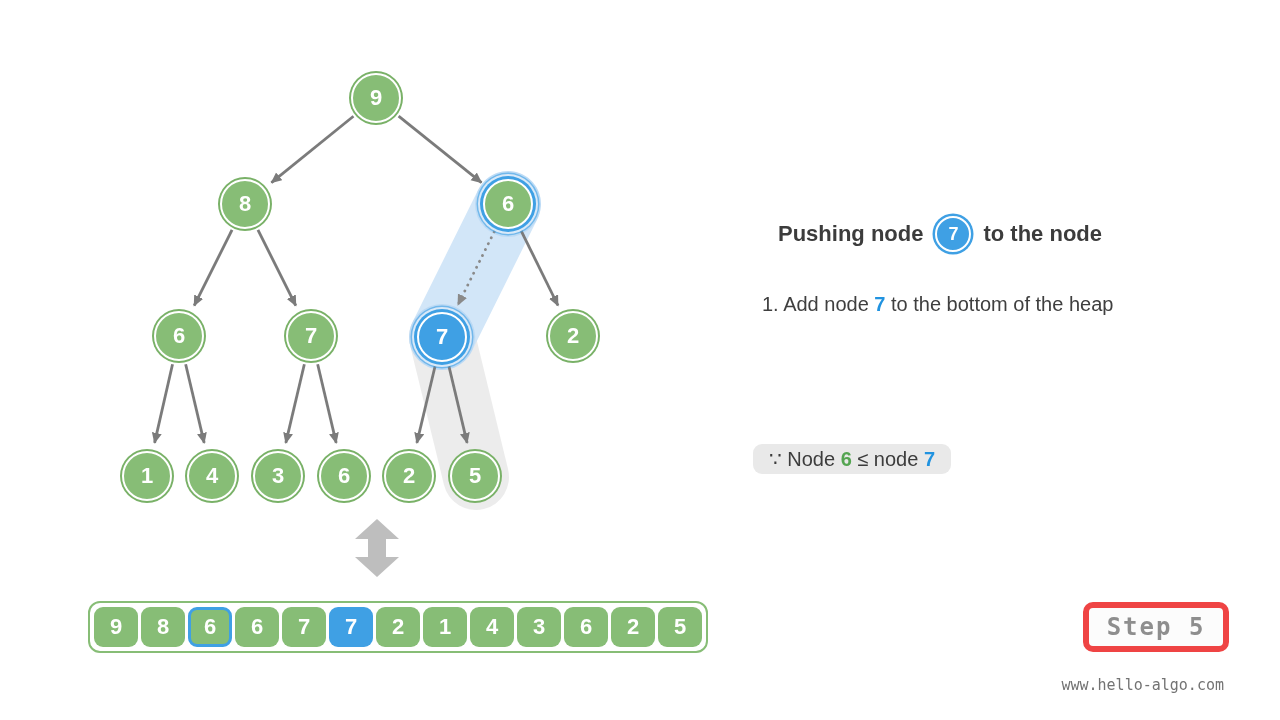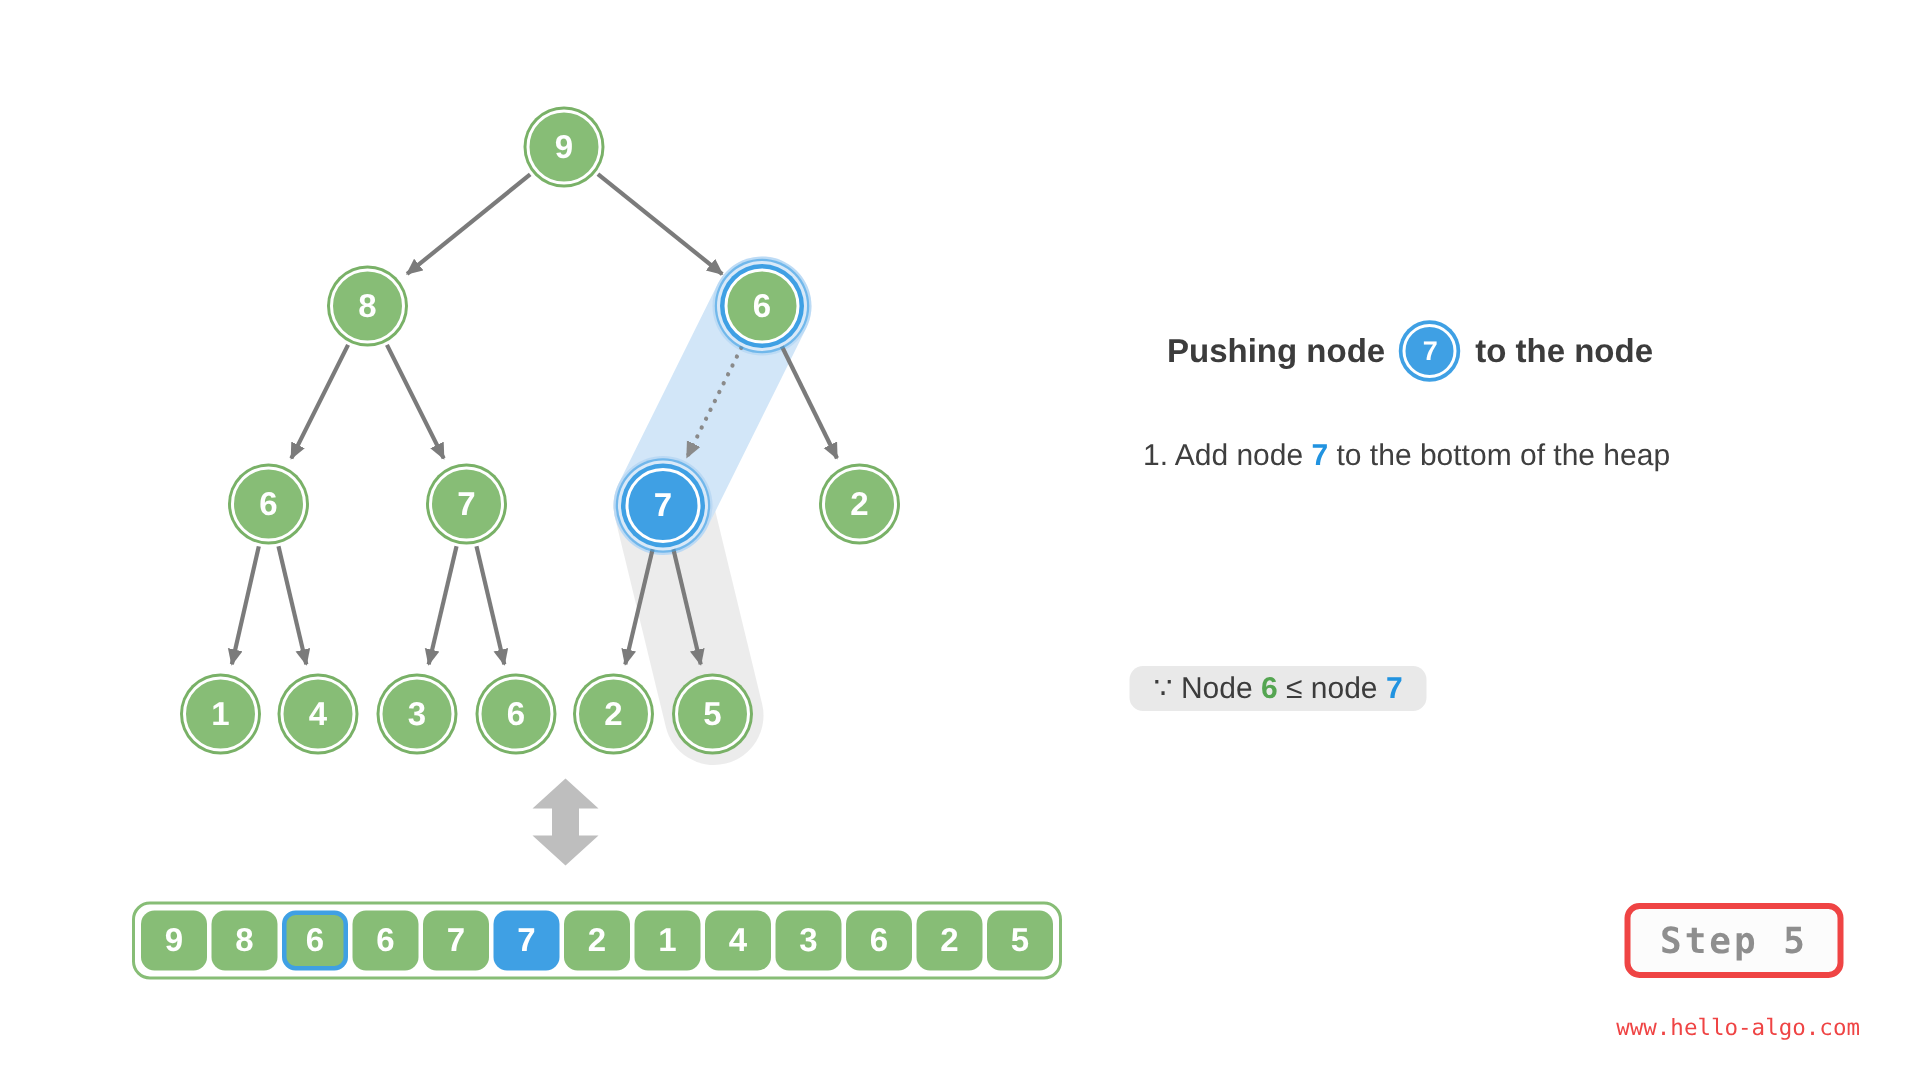--- a/index.html
+++ b/index.html
@@ -32,26 +32,26 @@
   
   .array-wrap{position:absolute;left:88px;top:601px;border:2px solid #87BD76;border-radius:12px;
     padding:4px;display:flex;gap:3px;background:#fff;z-index:3;}
   .cell{width:44px;height:40px;border-radius:9px;display:flex;align-items:center;justify-content:center;
     color:#fff;font-weight:bold;font-size:22px;box-sizing:border-box;}
   .c-green{background:#87BD76;}
   .c-outline{background:#87BD76;border:3px solid #3FA0E4;}
   .c-blue{background:#3FA0E4;}
 
   
-  .badge{position:absolute;left:1083px;top:602px;width:146px;height:50px;border:4px solid #ef4444;
+  .badge{position:absolute;left:1083px;top:602px;width:146px;height:50px;border:6px solid #ef4444;
     border-radius:10px;background:#FCFCFC;display:flex;align-items:center;justify-content:center;
     font-family:"DejaVu Sans Mono",monospace;font-weight:bold;font-size:24px;color:#8E8E8E;
     letter-spacing:2px;box-sizing:border-box;z-index:4;}
-  .watermark{position:absolute;right:40px;top:676px;font-family:"DejaVu Sans Mono",monospace;
-    font-size:15px;color:#ef4444;z-index:4;}
+  .watermark{position:absolute;right:56px;top:676px;font-family:"DejaVu Sans Mono",monospace;
+    font-size:15px;color:#737373;z-index:4;}
 </style>
 </head>
 <body>
 
 <div class="stage">
 
   <svg id="tree-svg" width="1280" height="720" viewBox="0 0 1280 720">
       <defs>
         <marker id="arrow-solid" markerUnits="userSpaceOnUse" markerWidth="14" markerHeight="12" refX="10" refY="5" orient="auto">
           <path d="M0,0 L11,5 L0,10 Z" fill="#7B7B7B"></path>

